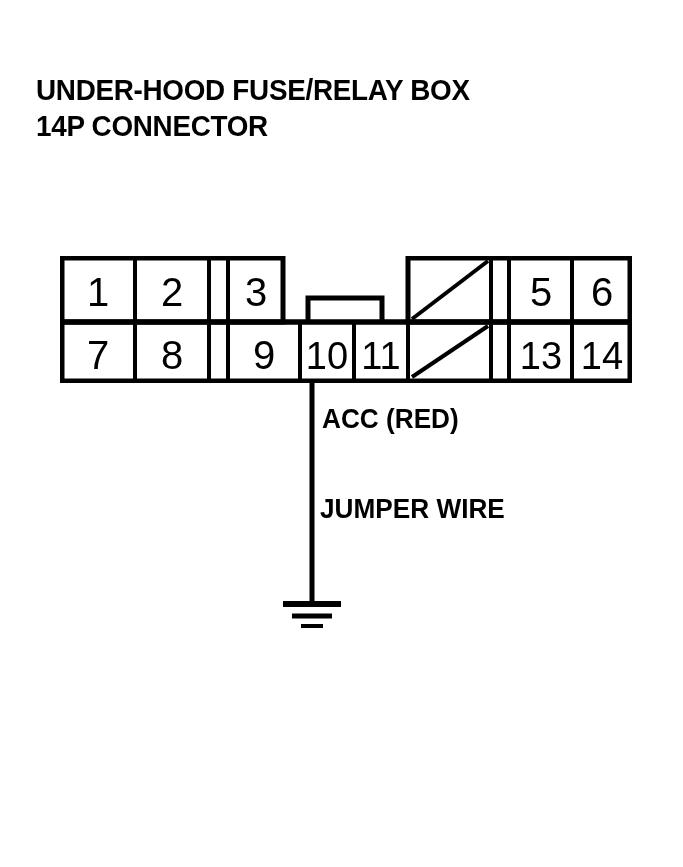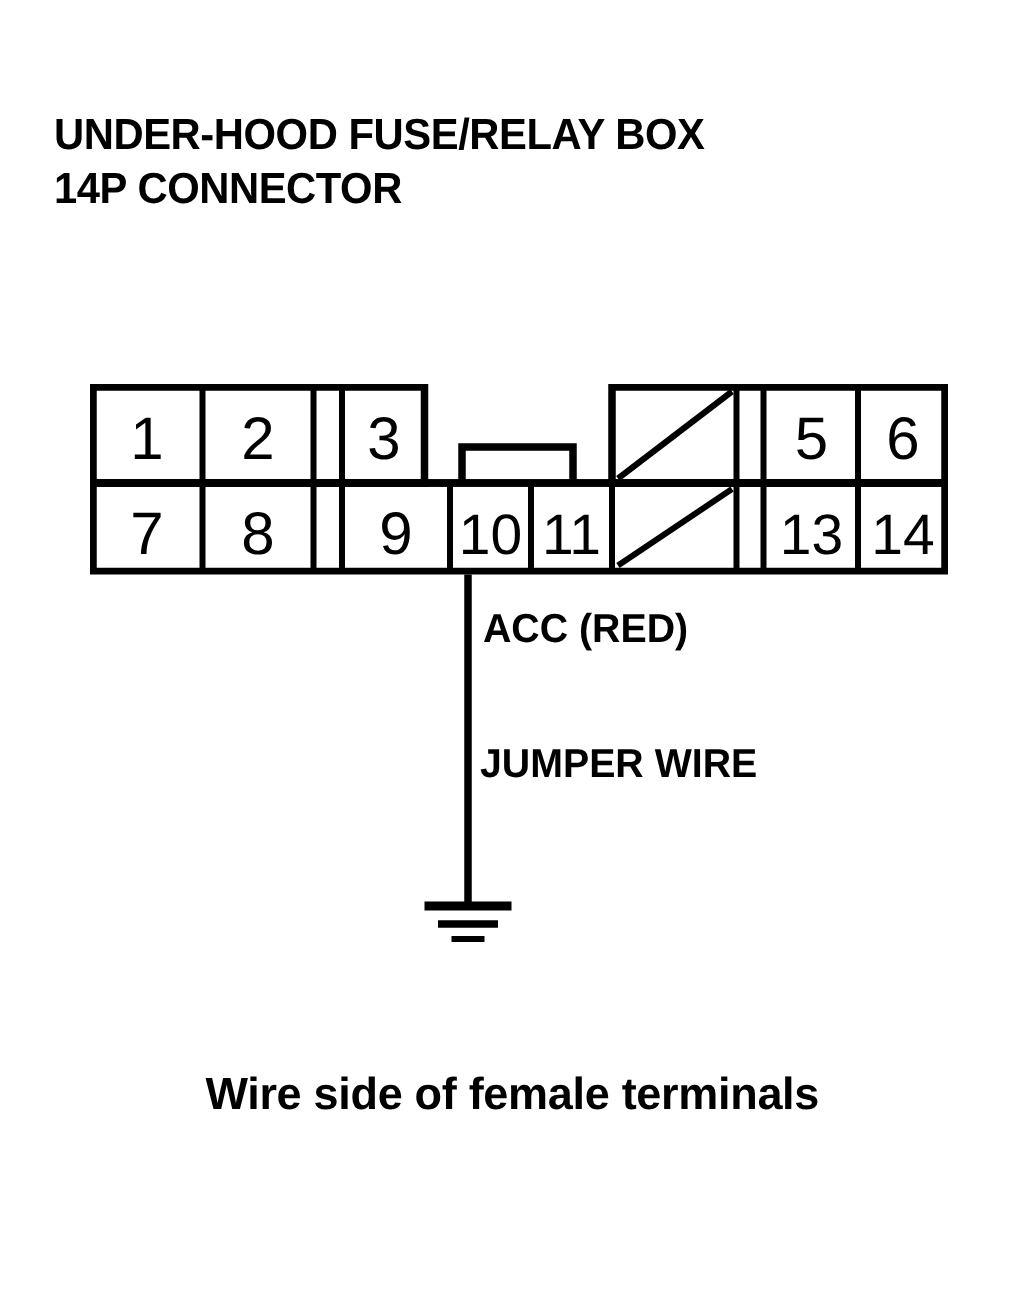--- a/index.html
+++ b/index.html
@@ -205,16 +205,15 @@
     <g>
       <line x1="283" y1="604" x2="341" y2="604" stroke="#000" stroke-width="6"></line>
       <line x1="292" y1="616" x2="332" y2="616" stroke="#000" stroke-width="5"></line>
       <line x1="301" y1="626" x2="323" y2="626" stroke="#000" stroke-width="4"></line>
     </g>
   </svg>
 
   <div class="label-acc">ACC (RED)</div>
   <div class="label-jumper">JUMPER WIRE</div>
 
-  <div class="caption">Wire side of female terminals</div>
 
 
 </div>
 
 </body></html>

